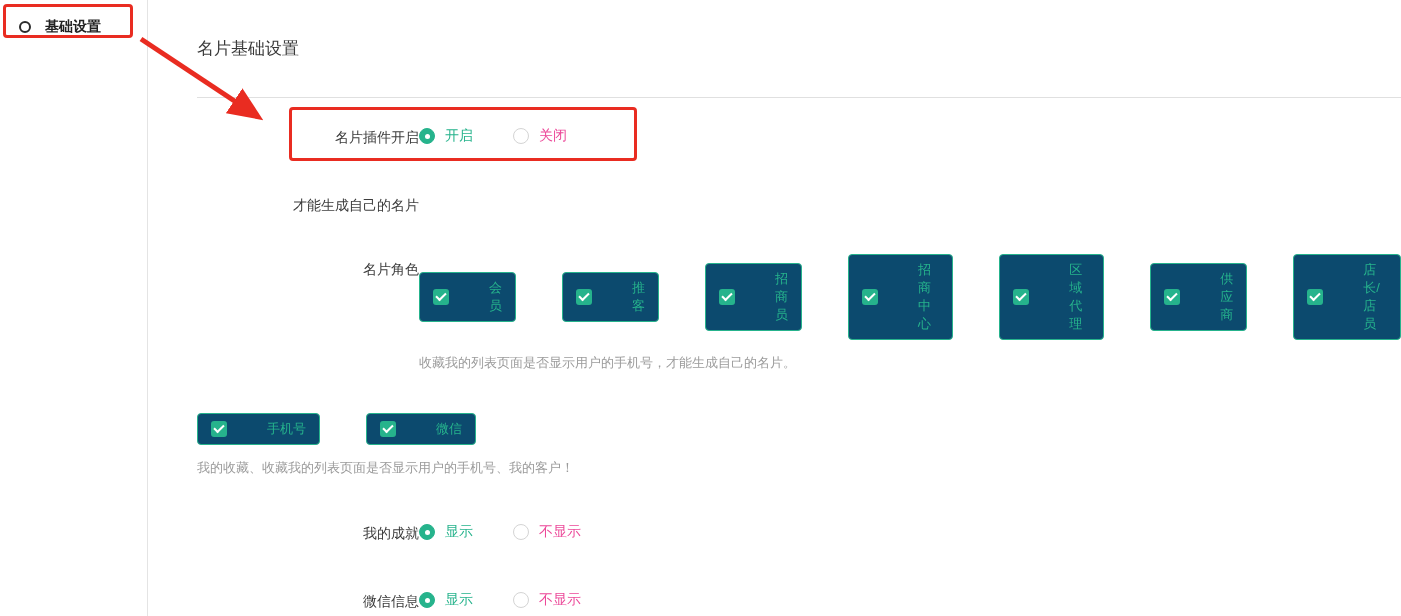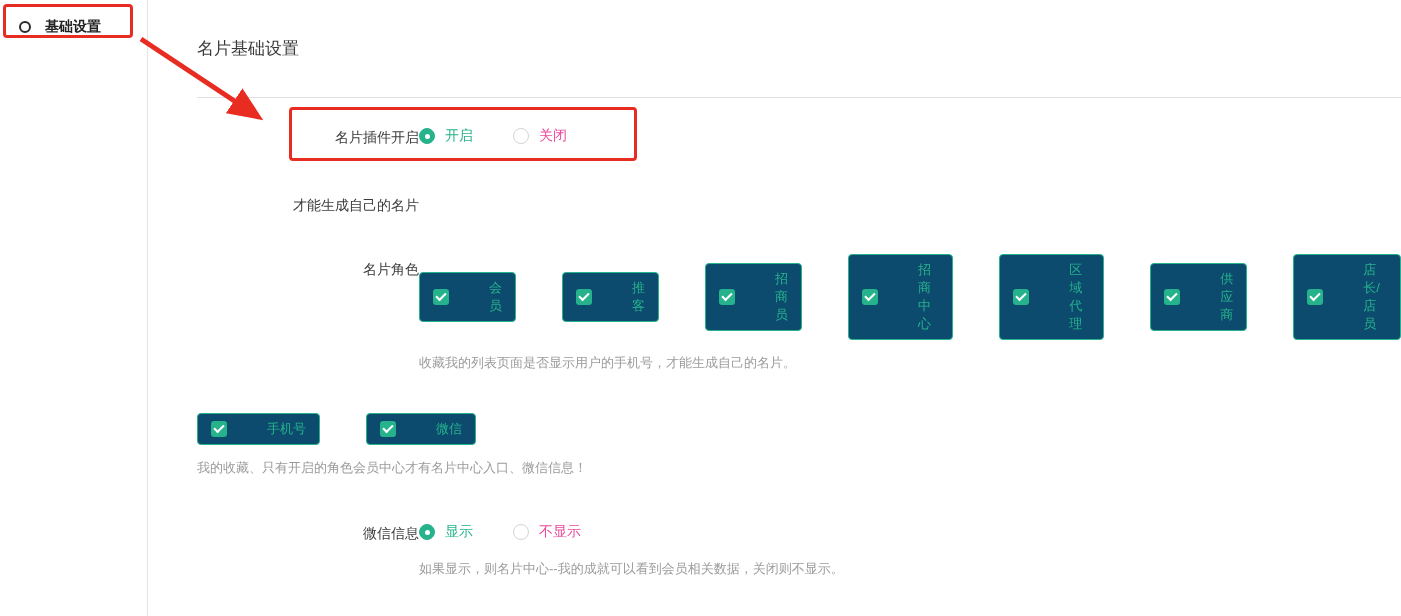--- a/index.html
+++ b/index.html
@@ -143,38 +143,37 @@
           <div class="control-row">
             <label class="cb-btn">
               <span class="cb-box"></span>
               <span class="cb-label">手机号</span>
             </label>
             <label class="cb-btn">
               <span class="cb-box"></span>
               <span class="cb-label">微信</span>
             </label>
           </div>
-          <div class="help">我的收藏、只有开启的角色会员中心才有名片中心入口、微信信息！</div>
-        </div>
-      </div>
-
-      <div class="form-group">
-        <div class="form-label">微信信息</div>
+          <div class="help">我的收藏、收藏我的列表页面是否显示用户的手机号、我的客户！</div>
+        </div>
+      </div>
+
+      <div class="form-group">
+        <div class="form-label">我的成就</div>
         <div class="form-content">
           <div class="control-row radio-row">
             <label class="radio-option checked">
               <span class="radio"></span>
               <span class="radio-label">显示</span>
             </label>
             <label class="radio-option">
               <span class="radio"></span>
               <span class="radio-label">不显示</span>
             </label>
           </div>
-          <div class="help">如果显示，则名片中心--我的成就可以看到会员相关数据，关闭则不显示。</div>
         </div>
       </div>
 
       <div class="form-group">
         <div class="form-label">微信信息</div>
         <div class="form-content">
           <div class="control-row radio-row">
             <label class="radio-option checked">
               <span class="radio"></span>
               <span class="radio-label">显示</span>

